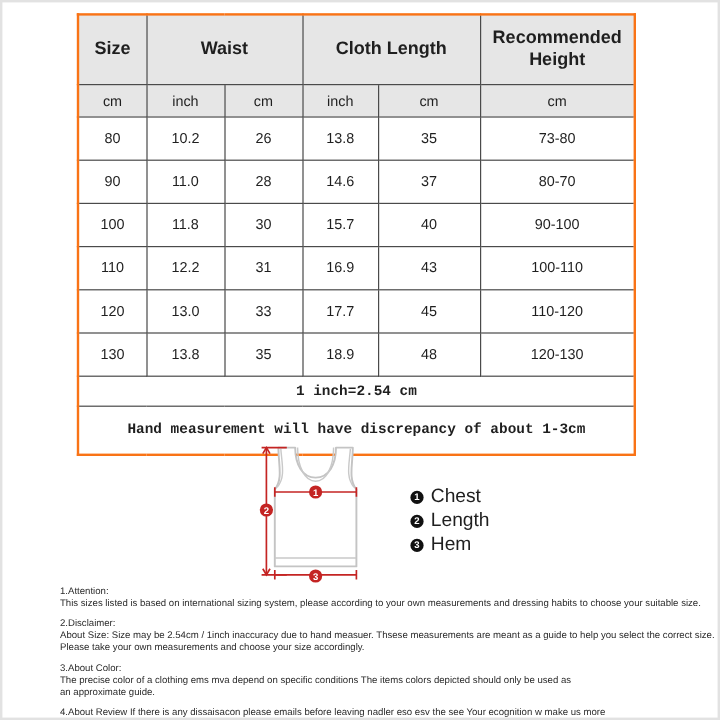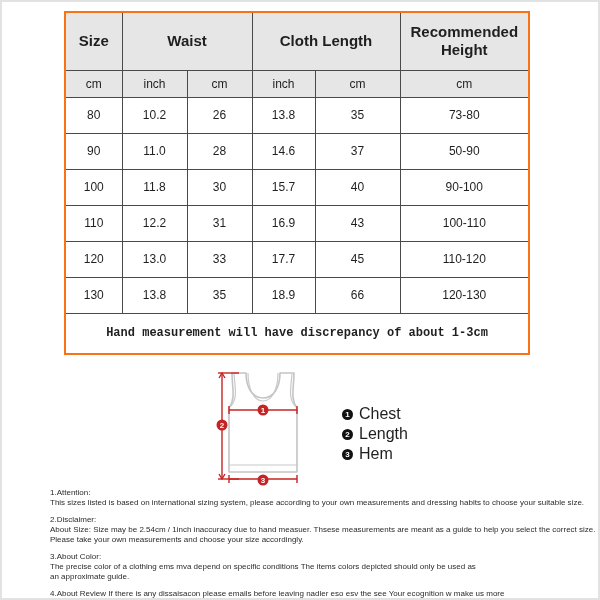--- a/index.html
+++ b/index.html
@@ -137,21 +137,21 @@
         <td>13.8</td>
         <td>35</td>
         <td>73-80</td>
       </tr>
       <tr class="data-row">
         <td>90</td>
         <td>11.0</td>
         <td>28</td>
         <td>14.6</td>
         <td>37</td>
-        <td>50-90</td>
+        <td>80-70</td>
       </tr>
       <tr class="data-row">
         <td>100</td>
         <td>11.8</td>
         <td>30</td>
         <td>15.7</td>
         <td>40</td>
         <td>90-100</td>
       </tr>
       <tr class="data-row">
@@ -168,24 +168,27 @@
         <td>33</td>
         <td>17.7</td>
         <td>45</td>
         <td>110-120</td>
       </tr>
       <tr class="data-row">
         <td>130</td>
         <td>13.8</td>
         <td>35</td>
         <td>18.9</td>
-        <td>66</td>
+        <td>48</td>
         <td>120-130</td>
       </tr>
 
+      <tr class="note-row1">
+        <td class="note-cell" colspan="6">1 inch=2.54 cm</td>
+      </tr>
       <tr class="note-row2">
         <td class="note-cell" colspan="6">Hand measurement will have discrepancy of about 1-3cm</td>
       </tr>
     </tbody>
   </table>
 
   <svg class="garment-svg" width="88" height="118" viewBox="0 0 88 118" xmlns="http://www.w3.org/2000/svg">
 
     <g stroke="#c4c4c4" stroke-width="1.6" fill="#ffffff" stroke-linejoin="round">
       <path d="M17,4 L31,4 C31,18 37,29 48,29 C59,29 65,18 65,4 L79,4 C79,18 75,30 82,39 L82,103 L14,103 L14,39 C21,30 17,18 17,4 Z"></path>

